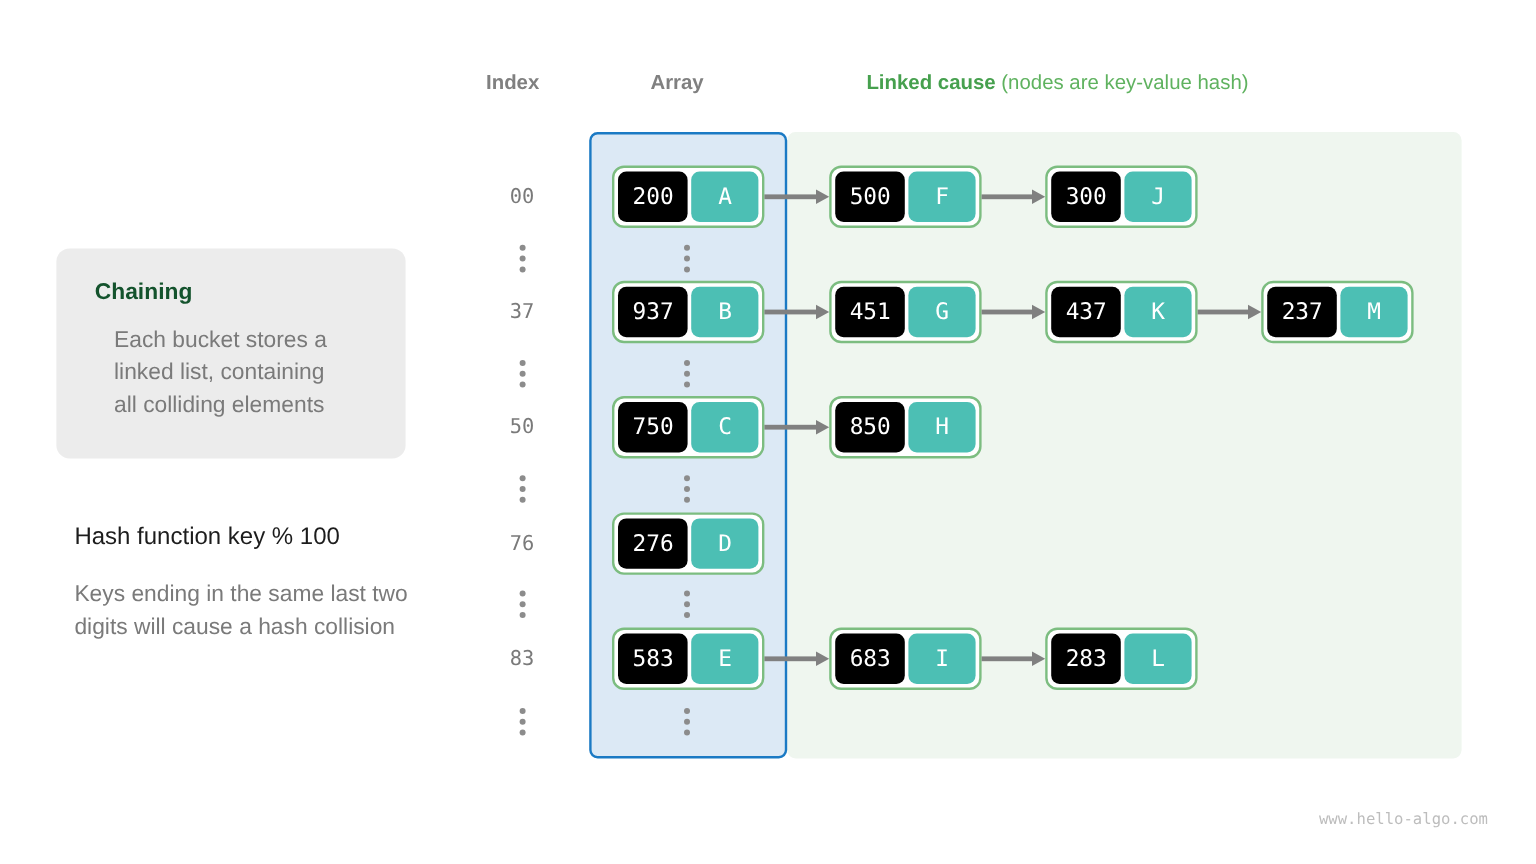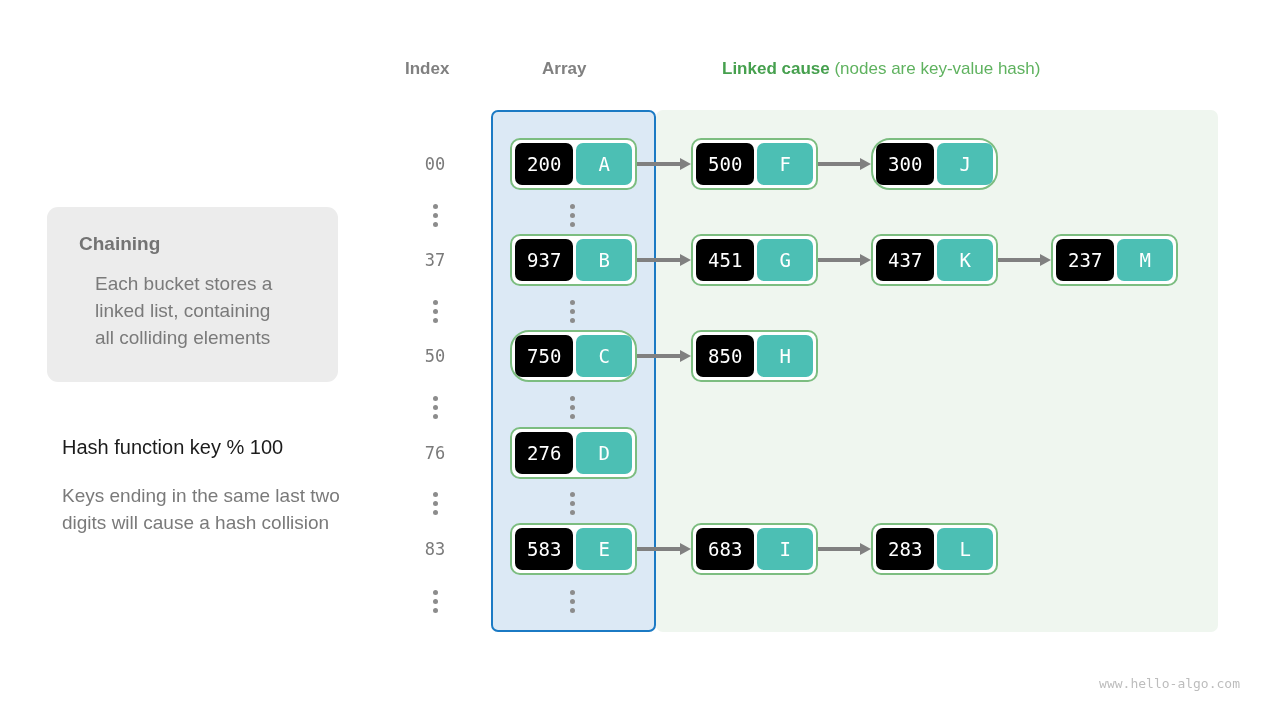--- a/index.html
+++ b/index.html
@@ -59,21 +59,21 @@
     border-top:6px solid transparent;border-bottom:6px solid transparent;
     border-left:11px solid #808080;
   }
 
   
   #note-card{
     position:absolute;left:47px;top:207px;width:291px;height:175px;
     background:#ececec;border-radius:11px;box-sizing:border-box;
     padding:26px 28px 0 32px;
   }
-  #note-title{font-size:19px;font-weight:bold;color:#737373;margin:0 0 14px 0;}
+  #note-title{font-size:19px;font-weight:bold;color:#14532d;margin:0 0 14px 0;}
   #note-body{font-size:19px;color:#7a7a7a;line-height:1.42;margin:16px;}
 
   #hash-title{position:absolute;left:62px;top:436px;width:330px;
               font-size:20px;color:#1c1c1c;}
   #hash-body{position:absolute;left:62px;top:483px;width:300px;
              font-size:19px;color:#7a7a7a;line-height:1.42;}
 
   
   #watermark{
     position:absolute;right:40px;top:676px;
@@ -105,21 +105,21 @@
         <div class="head" style="left: 43px;"></div>
       </div>
       <div class="node" style="left: 691px; top: 138px; width: 127px;">
         <div class="k">500</div>
         <div class="v">F</div>
       </div>
       <div class="arrow" style="left: 818px; top: 158px; width: 53px;">
         <div class="shaft" style="width: 43px;"></div>
         <div class="head" style="left: 42px;"></div>
       </div>
-      <div class="node" style="left: 871px; top: 138px; width: 127px; border-radius: 19px;">
+      <div class="node" style="left: 871px; top: 138px; width: 127px;">
         <div class="k">300</div>
         <div class="v">J</div>
       </div>
       <div class="index-label" style="top: 250px;">37</div>
       <div class="node" style="left: 510px; top: 234px; width: 127px;">
         <div class="k">937</div>
         <div class="v">B</div>
       </div>
       <div class="arrow" style="left: 637px; top: 254px; width: 54px;">
         <div class="shaft" style="width: 44px;"></div>
@@ -139,21 +139,21 @@
       </div>
       <div class="arrow" style="left: 998px; top: 254px; width: 53px;">
         <div class="shaft" style="width: 43px;"></div>
         <div class="head" style="left: 42px;"></div>
       </div>
       <div class="node" style="left: 1051px; top: 234px; width: 127px;">
         <div class="k">237</div>
         <div class="v">M</div>
       </div>
       <div class="index-label" style="top: 346px;">50</div>
-      <div class="node" style="left: 510px; top: 330px; width: 127px; border-radius: 19px;">
+      <div class="node" style="left: 510px; top: 330px; width: 127px;">
         <div class="k">750</div>
         <div class="v">C</div>
       </div>
       <div class="arrow" style="left: 637px; top: 350px; width: 54px;">
         <div class="shaft" style="width: 44px;"></div>
         <div class="head" style="left: 43px;"></div>
       </div>
       <div class="node" style="left: 691px; top: 330px; width: 127px;">
         <div class="k">850</div>
         <div class="v">H</div>

